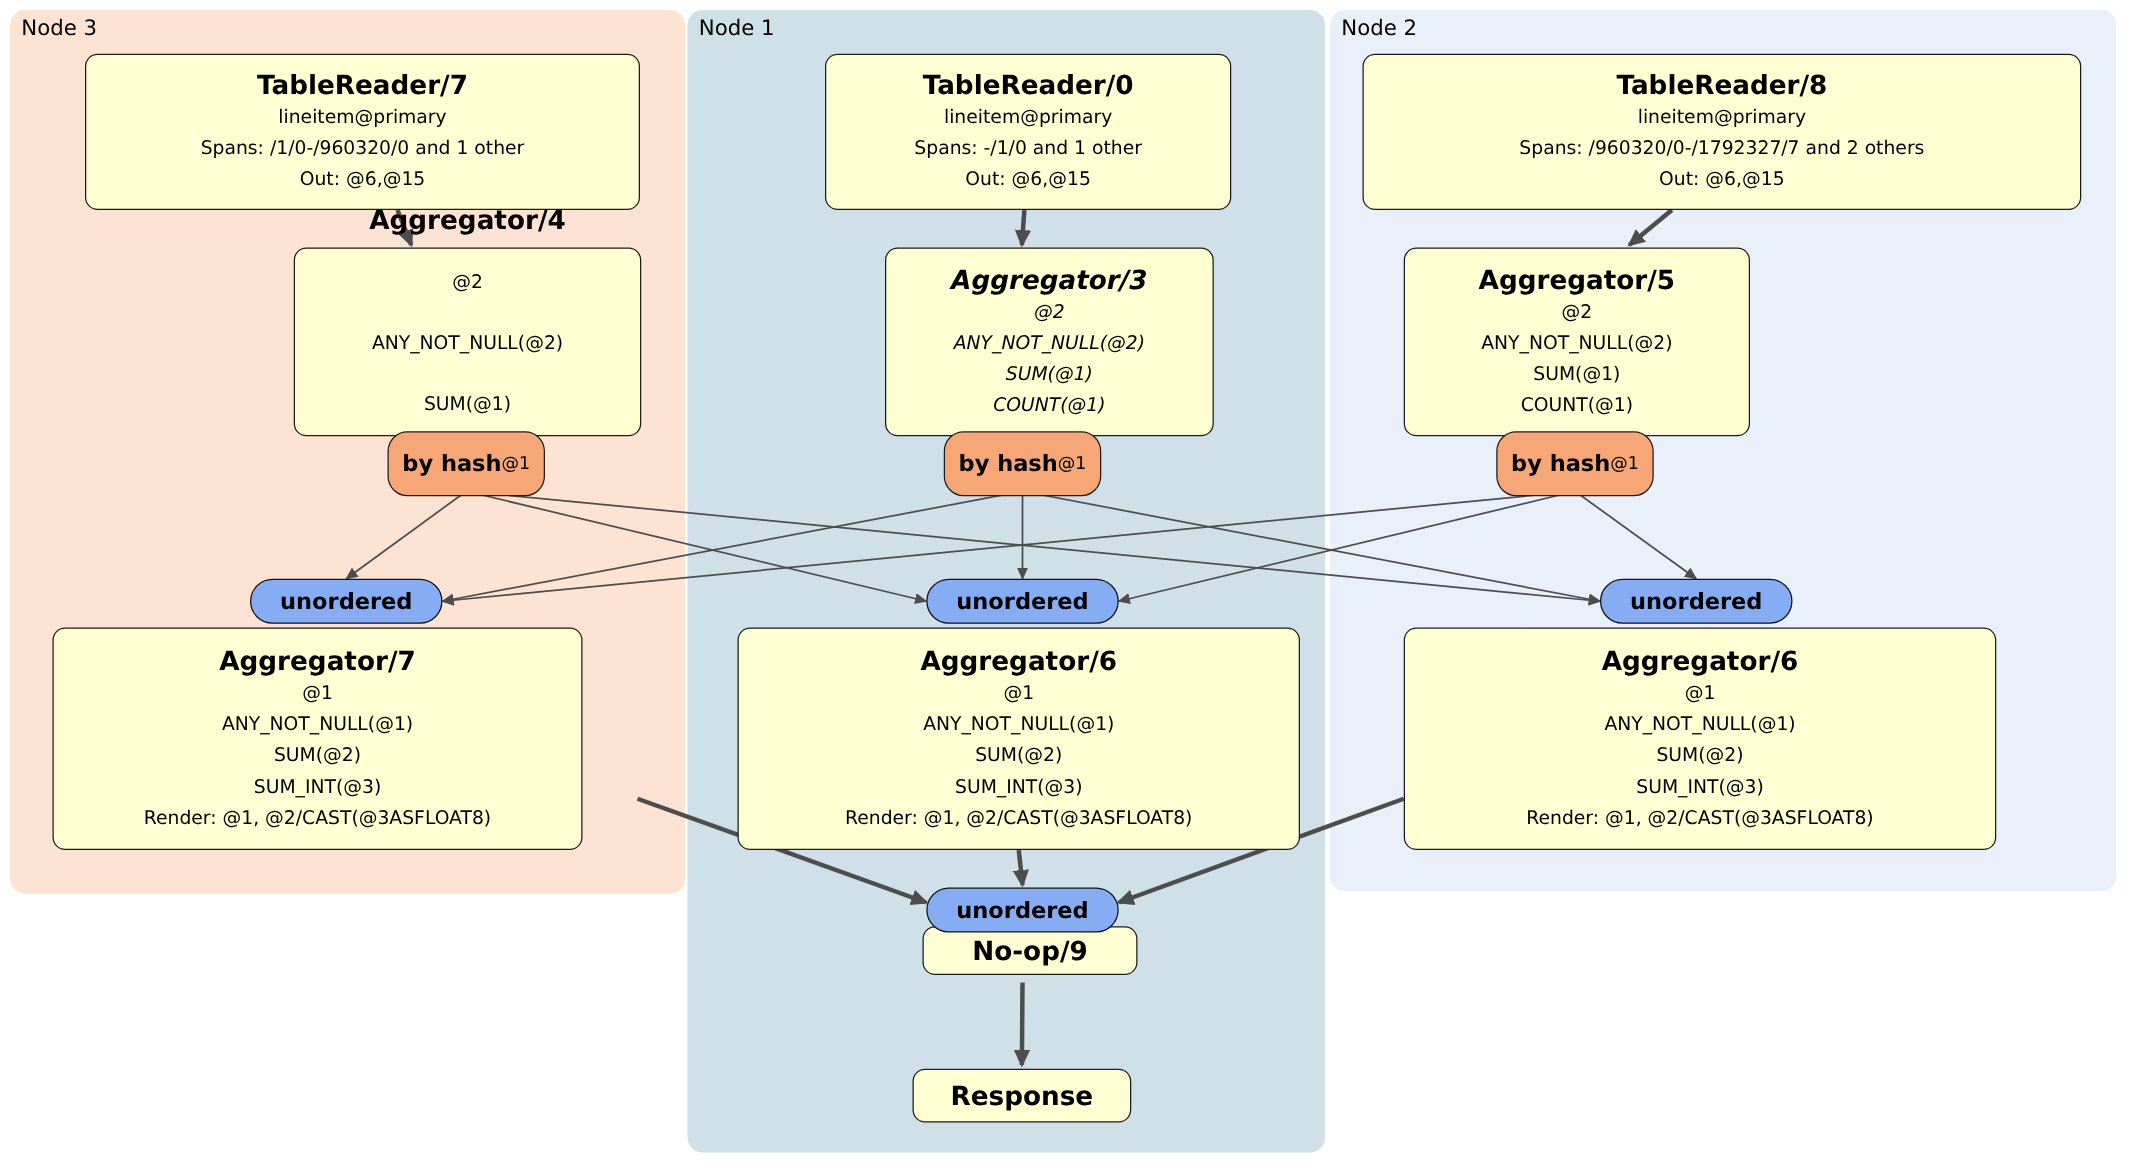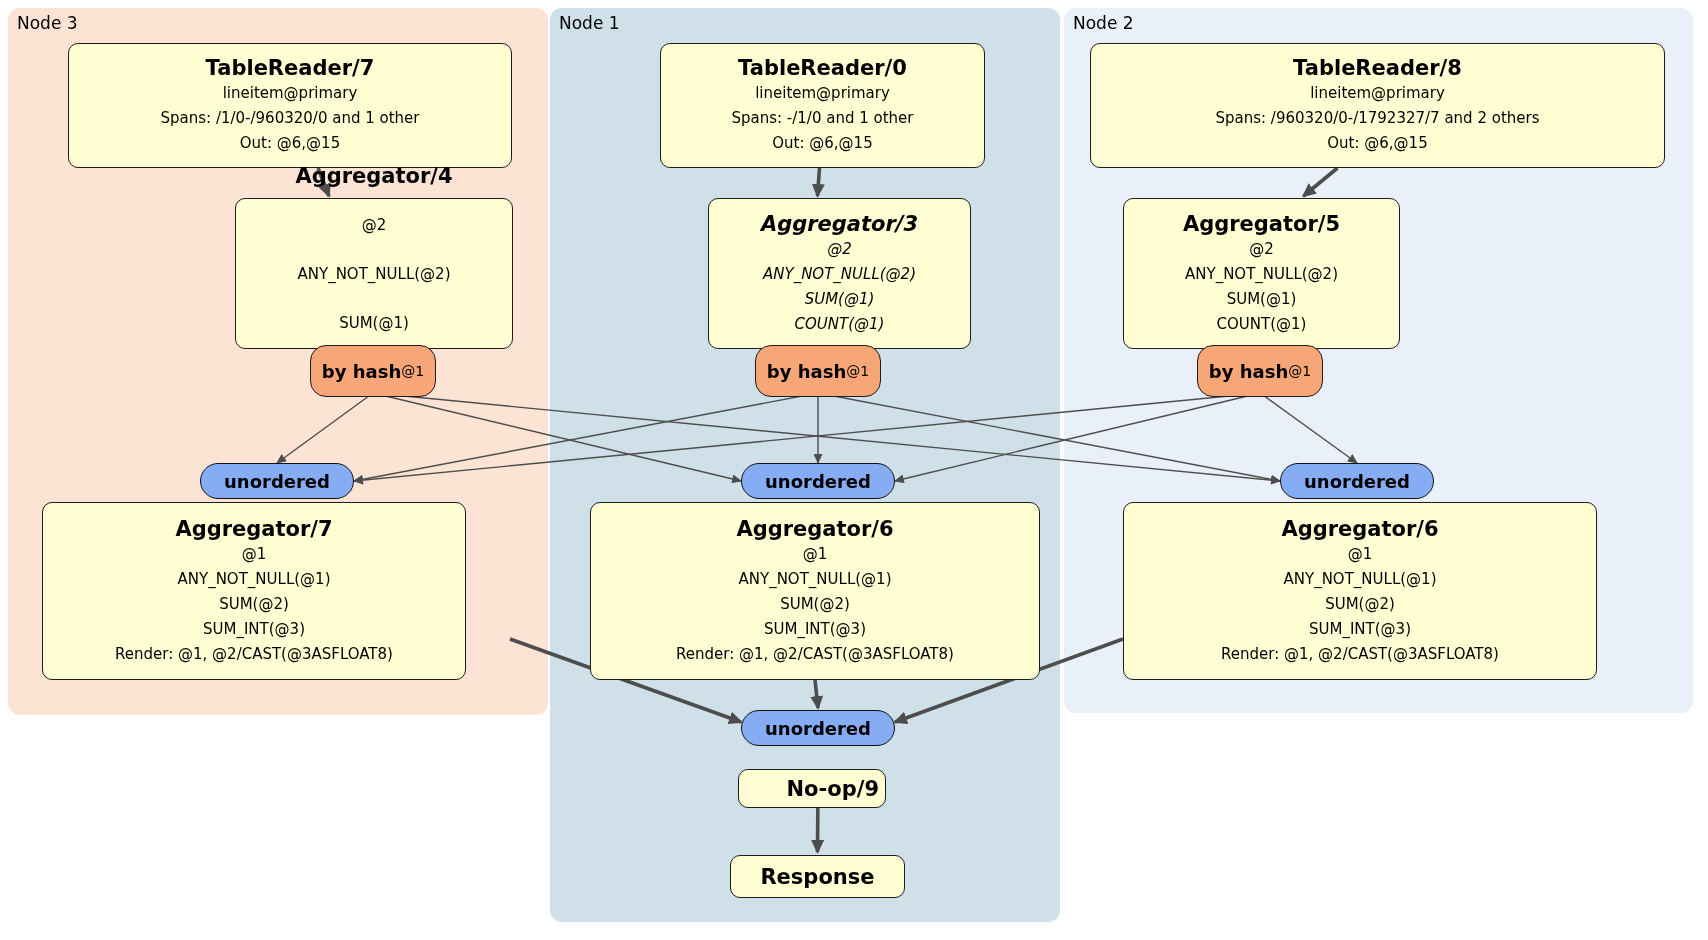--- a/index.html
+++ b/index.html
@@ -131,21 +131,21 @@
 
   <div class="pbox" style="left:1123px;top:502px;width:474px;height:178px;">
     <div class="ptitle">Aggregator/6</div>
     <div class="pline">@1</div>
     <div class="pline">ANY_NOT_NULL(@1)</div>
     <div class="pline">SUM(@2)</div>
     <div class="pline">SUM_INT(@3)</div>
     <div class="pline">Render: @1, @2/CAST(@3ASFLOAT8)</div>
   </div>
 
-  <div class="pbox" style="left:738px;top:769px;width:148px;height:39px;align-items:flex-end;">
+  <div class="pbox" style="left:738px;top:741px;width:172px;height:39px;">
     <div class="ptitle">No-op/9</div>
   </div>
 
   <div class="pbox" style="left:730px;top:855px;width:175px;height:43px;">
     <div class="ptitle">Response</div>
   </div>
 
   <div class="router" style="left:310px;top:345px;width:126px;height:52px;">
     <div class="router-label">by hash</div>
     <div class="router-detail">@1</div>

